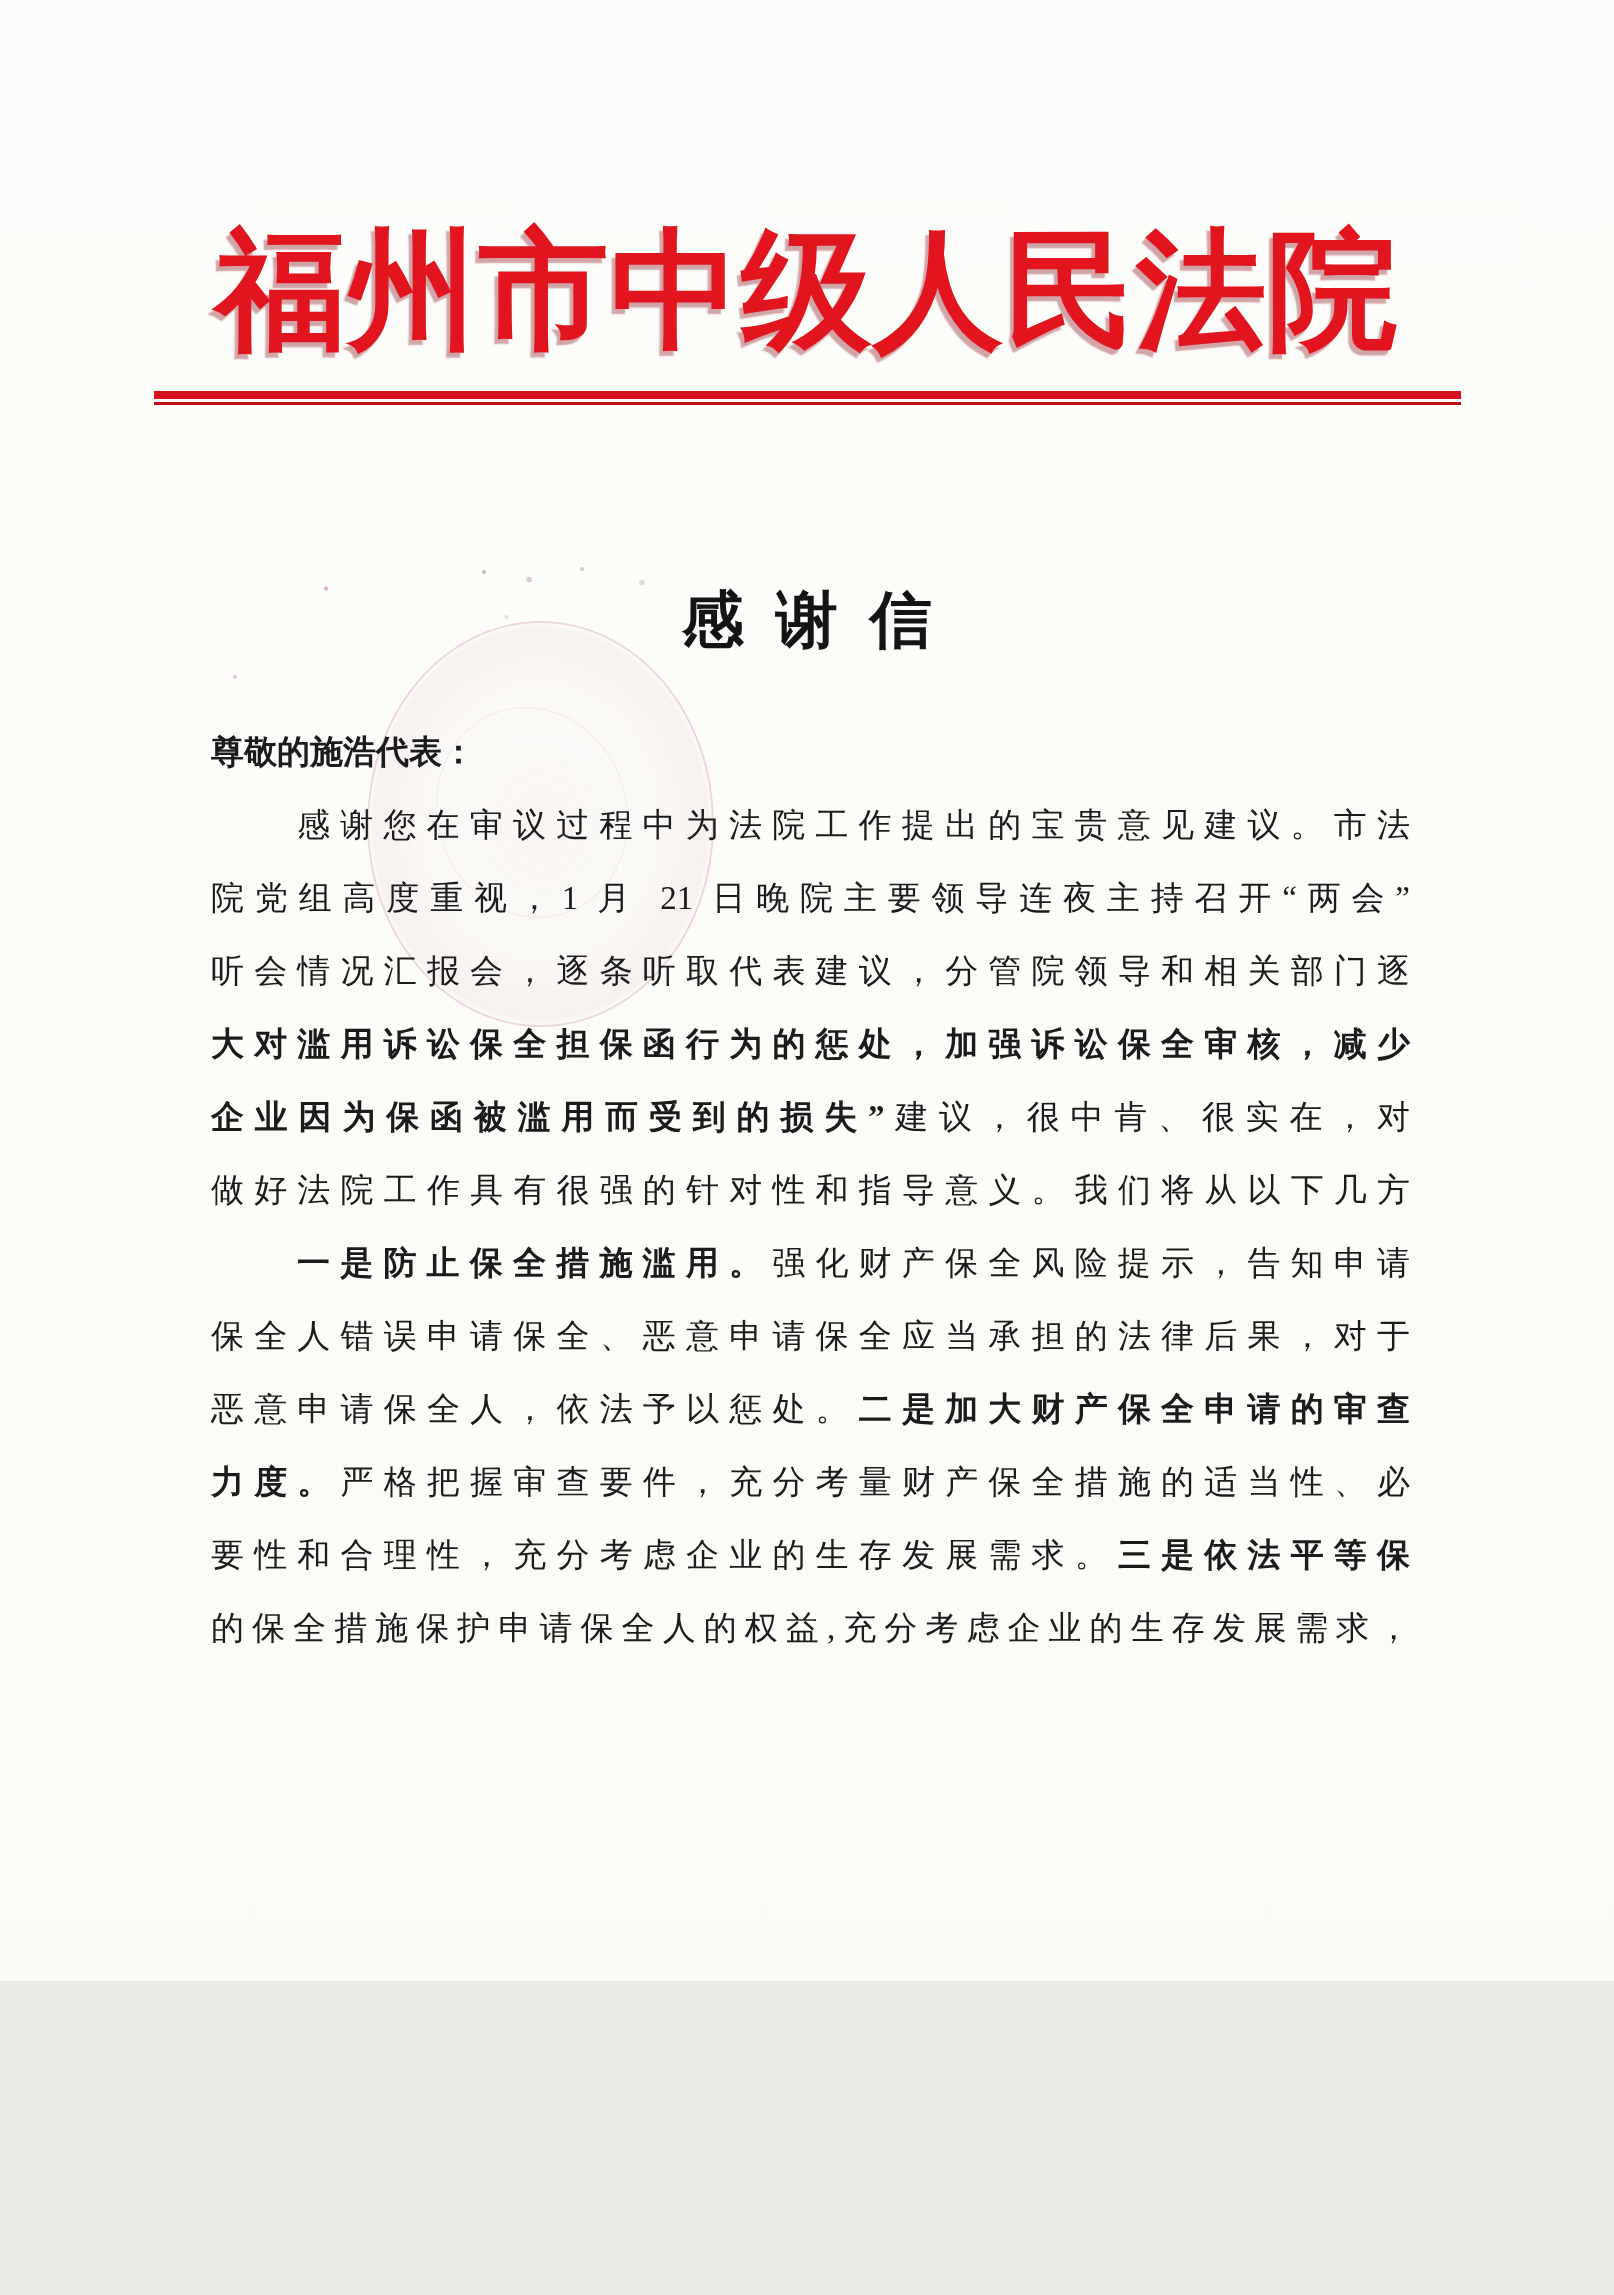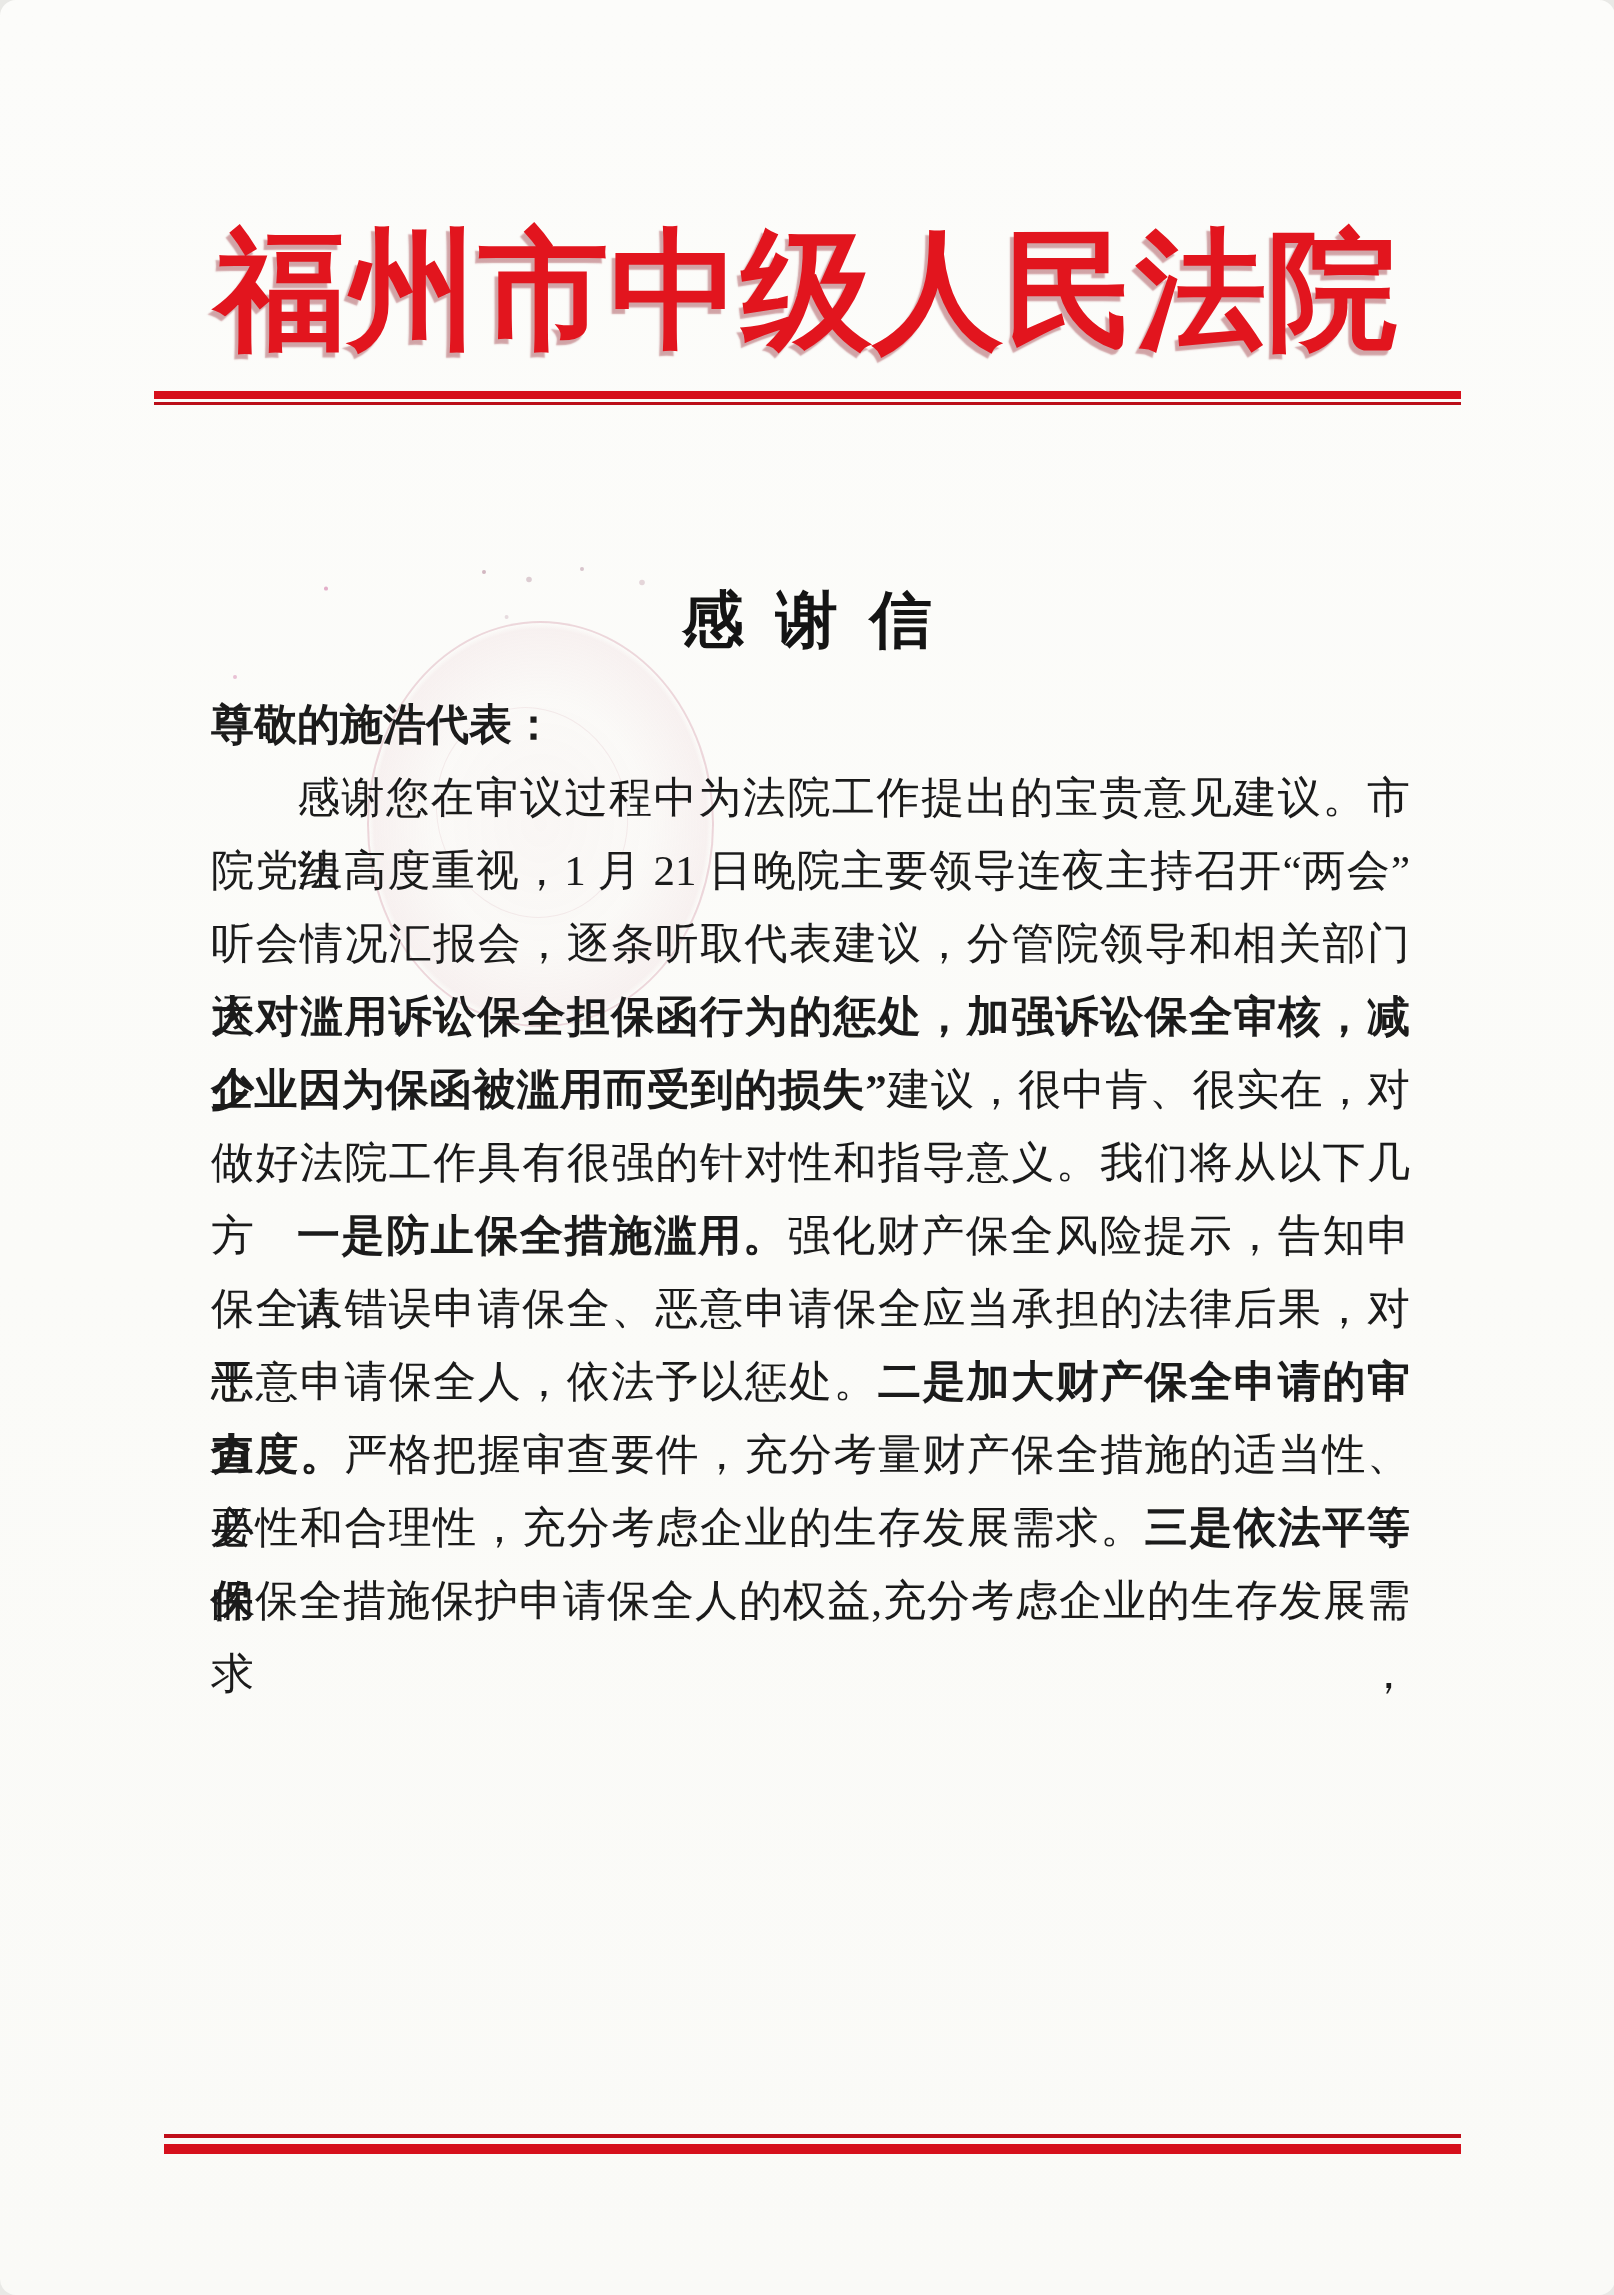--- a/index.html
+++ b/index.html
@@ -3,25 +3,24 @@
 <meta charset="utf-8">
 <style>
   html, body { margin: 0; padding: 0; }
   body {
     background: #e9e9e6;
     font-family: "Liberation Serif", "DejaVu Serif", serif;
   }
   .page {
     position: relative;
     width: 1615px;
-    height: 2295px;
+    height: 1981px;
     margin: 0 auto;
     background: linear-gradient(180deg, #fcfcfa 0%, #fbfbf8 55%, #fafaf7 100%);
     overflow: hidden;
-    border-radius: 16px;
   }
 
   
   .org-name {
     position: absolute;
     top: 220px;
     left: 0;
     width: 100%;
     text-align: center;
     font-size: 130px;
@@ -93,23 +92,23 @@
                 158px 10.5px 0 0.8px rgba(160, 100, 125, 0.25),
                 -158px 16.6px 0 0 rgba(190, 60, 130, 0.40),
                 -249px 105px 0 0 rgba(190, 60, 130, 0.30),
                 22.6px 45px 0 0 rgba(150, 95, 120, 0.20);
   }
 
   
   .letter-body {
     position: absolute;
     left: 211px;
-    top: 688px;
+    top: 716px;
     width: 1199px;
-    font-size: 43px;
+    font-size: 33px;
     color: #1b1b1b;
   }
   .line {
     height: 73px;
     line-height: 73px;
     white-space: nowrap;
     text-align: left;
   }
   .line.justify {
     white-space: normal;

